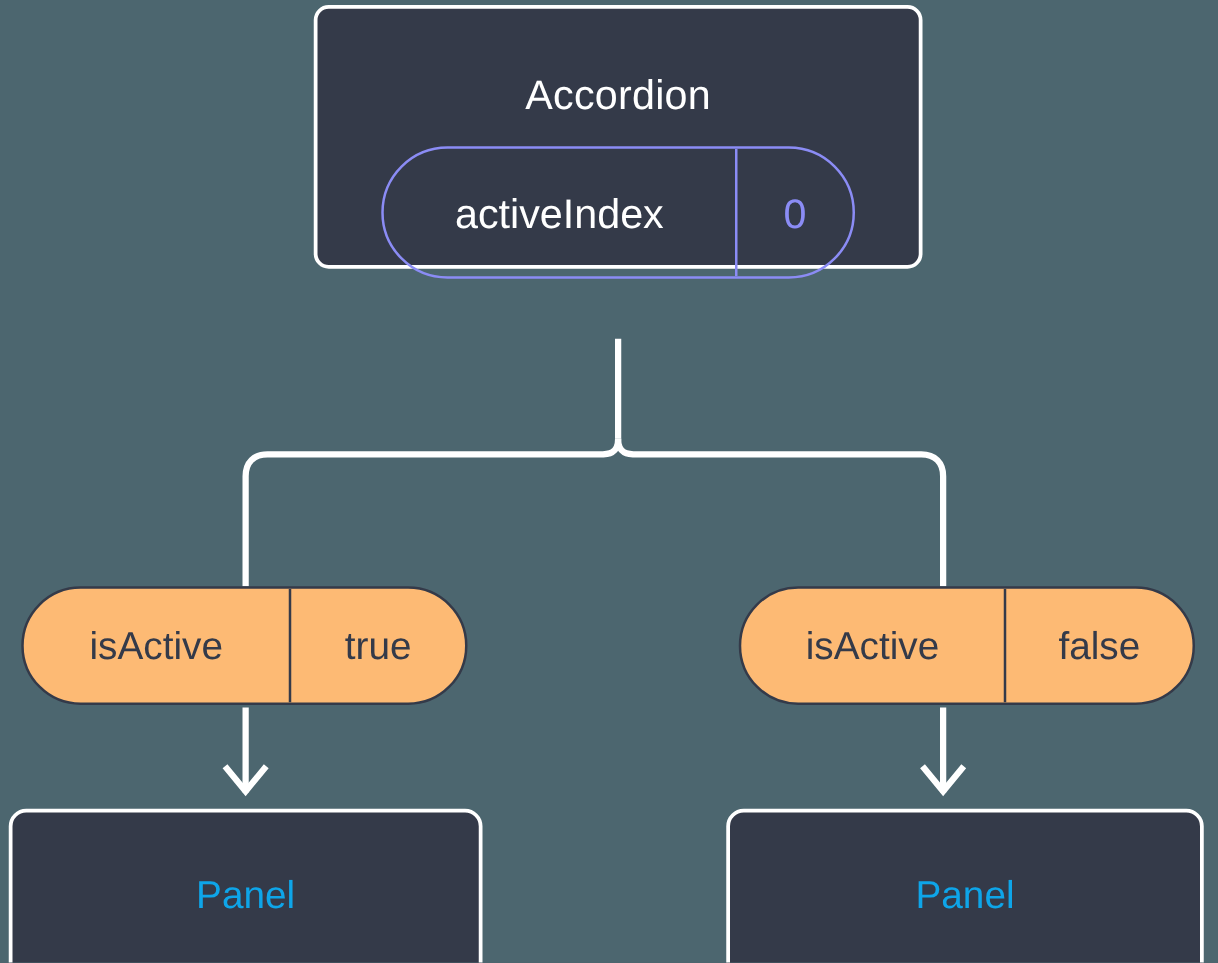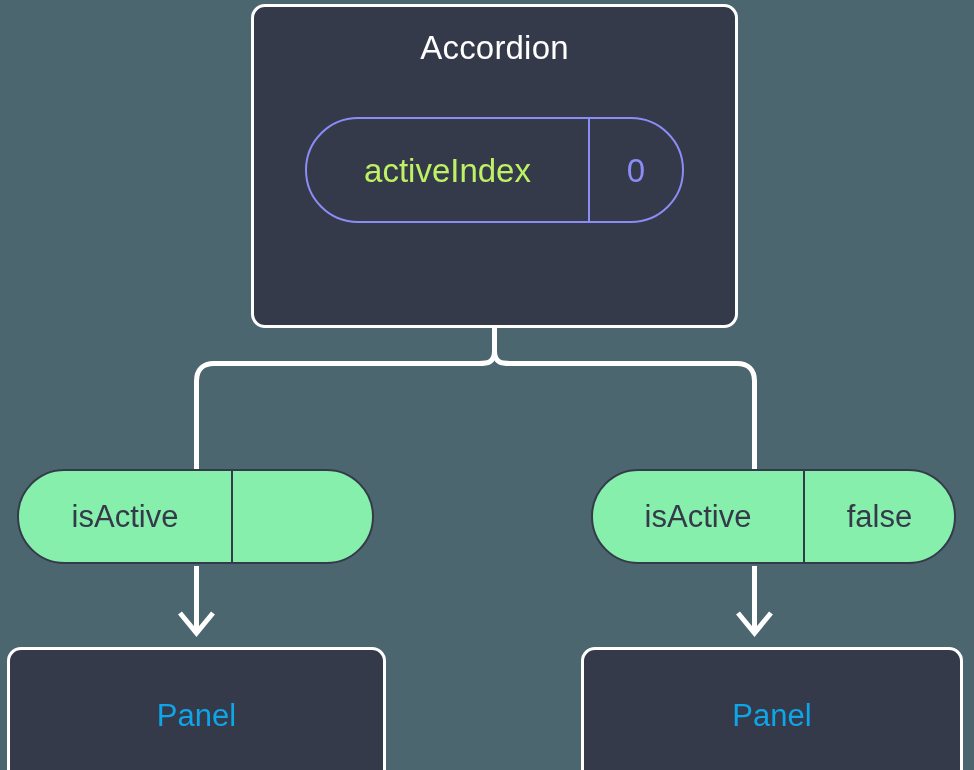--- a/index.html
+++ b/index.html
@@ -39,23 +39,24 @@
     border: 3px solid #ffffff;
     border-radius: 14px;
     display: flex;
     flex-direction: column;
     align-items: center;
   }
   #accordion-box {
     left: 251px;
     top: 4px;
     width: 487px;
-    height: 324px;
+    height: 211px;
     justify-content: flex-start;
-    padding-top: 24px;
+    padding-top: 52px;
+    border-radius: 12px;
   }
   .comp-title {
     color: #ffffff;
     font-size: 33px;
     font-weight: 500;
     letter-spacing: 0.2px;
     line-height: 1;
     user-select: none;
   }
 
@@ -112,33 +113,33 @@
   #accordion-state-pill {
     left: 305px;
     top: 117px;
     width: 379px;
     height: 106px;
     border: 2px solid #8b8cf5;
     background: transparent;
   }
   #accordion-state-pill .pill-key {
     flex: 0 0 281px;
-    color: #bef264;
+    color: #ffffff;
     font-size: 33px;
     border-right: 2px solid #8b8cf5;
   }
   #accordion-state-pill .pill-val {
     flex: 1 1 auto;
     color: #8b8cf5;
     font-size: 33px;
   }
 
   
   .pill-filled {
-    background: #86efac;
+    background: #fdba74;
     border: 2.5px solid #343a49;
     height: 95px;
   }
   .pill-filled .pill-key,
   .pill-filled .pill-val {
     color: #343a49;
     font-size: 31px;
   }
   .pill-filled .pill-key {
     border-right: 2.5px solid #343a49;
@@ -189,20 +190,21 @@
     <div class="comp-title">Accordion</div>
   </div>
 
   <div id="accordion-state-pill" class="pill">
     <div class="pill-key">activeIndex</div>
     <div class="pill-val">0</div>
   </div>
 
   <div id="pill-left" class="pill pill-filled">
     <div class="pill-key">isActive</div>
+    <div class="pill-val">true</div>
   </div>
 
   <div id="pill-right" class="pill pill-filled">
     <div class="pill-key">isActive</div>
     <div class="pill-val">false</div>
   </div>
 
   <div id="panel-box-left" class="panel-box">
     <div class="panel-title">Panel</div>
   </div>

